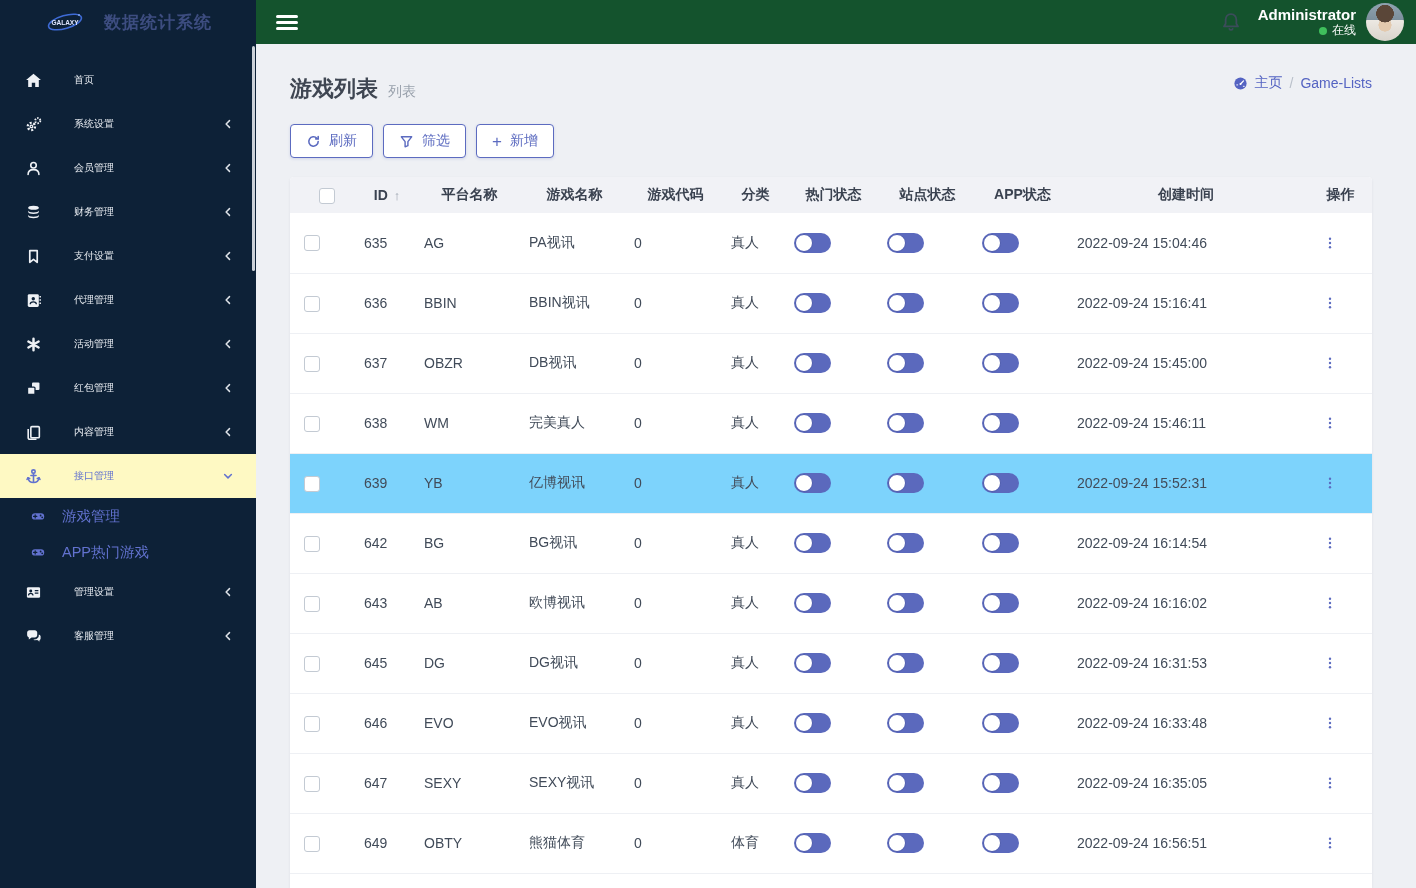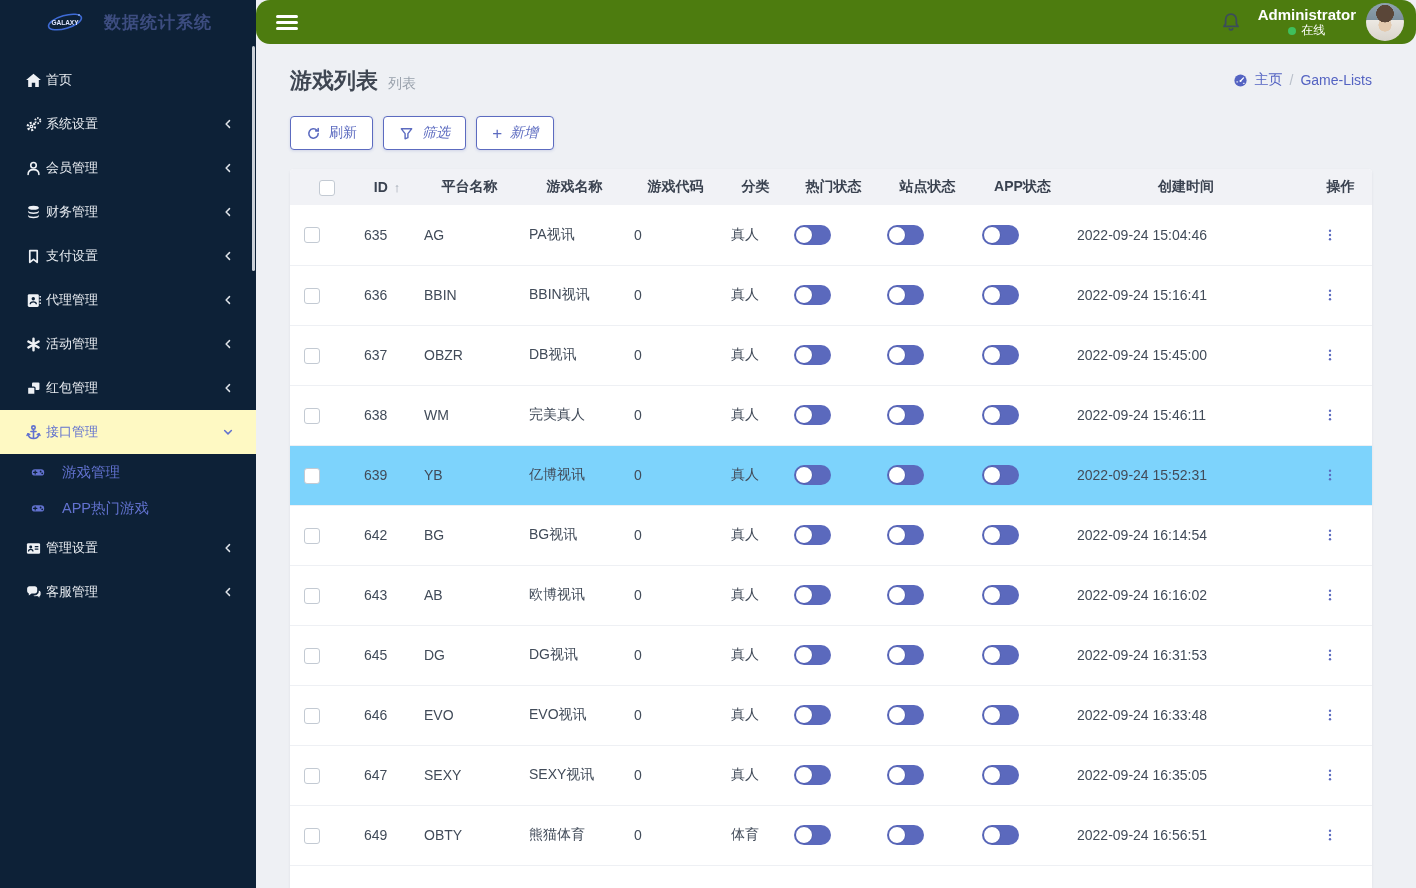--- a/index.html
+++ b/index.html
@@ -7,61 +7,61 @@
   body{font-family:"Liberation Sans","DejaVu Sans",sans-serif;background:#eef0f4;display:flex;}
   svg{display:block;}
 
   
   .sidebar{position:relative;width:256px;height:888px;background:#0d2137;flex:0 0 256px;}
   .logo{height:44px;display:flex;align-items:center;justify-content:center;gap:18px;}
   .logo-title{font-size:17px;font-weight:700;color:#3d4d80;letter-spacing:1px;}
   .nav{padding-top:14px;}
   .nav-item{height:44px;display:flex;align-items:center;padding:0 22px 0 24px;cursor:pointer;color:#e9edf2;}
   .nav-item .nav-ico{width:18px;height:18px;display:flex;align-items:center;justify-content:center;color:#eef1f5;}
-  .nav-item .nav-label{margin-left:4px;font-size:13px;flex:1;}
+  .nav-item .nav-label{margin-left:32px;font-size:10px;flex:1;}
   .nav-item .chev{width:12px;height:12px;color:#dde2e8;}
   .nav-item.active{background:#fef9c3;color:#6272cf;}
   .nav-item.active .nav-ico,.nav-item.active .chev{color:#6272cf;}
   .nav-sub .nav-item{height:36px;padding-left:30px;color:#6272cf;}
   .nav-sub .nav-ico{width:16px;height:16px;color:#6272cf;}
   .nav-sub .nav-label{margin-left:16px;font-size:14.5px;}
   .sb-thumb{position:absolute;top:46px;right:1px;width:3px;height:225px;border-radius:2px;background:#ccd1d8;}
 
   
   .right{flex:1;display:flex;flex-direction:column;height:888px;min-width:0;}
-  .topbar{height:44px;background:#4d7c0f;display:flex;align-items:center;padding:0 12px 0 20px;flex:0 0 44px;border-radius:14px;}
+  .topbar{height:44px;background:#14532d;display:flex;align-items:center;padding:0 12px 0 20px;flex:0 0 44px;}
   .burger{width:22px;height:15px;display:flex;flex-direction:column;justify-content:space-between;cursor:pointer;}
   .burger i{display:block;height:3px;border-radius:1.5px;background:#fff;}
   .tb-right{margin-left:auto;display:flex;align-items:center;}
   .bell{color:#3c4c5b;margin-right:16px;cursor:pointer;}
   .userbox{text-align:right;margin-right:10px;line-height:1.15;}
   .uname{color:#fff;font-weight:700;font-size:15px;}
-  .ustatus{color:#fff;font-size:12px;display:flex;align-items:center;justify-content:center;gap:5px;}
+  .ustatus{color:#fff;font-size:12px;display:flex;align-items:center;justify-content:flex-end;gap:5px;}
   .dot{width:8px;height:8px;border-radius:50%;background:#3fbf5c;display:inline-block;}
   .avatar{width:38px;height:38px;border-radius:50%;flex:0 0 38px;cursor:pointer;
     background:
       radial-gradient(circle at 50% 28%, #5a4638 0 26%, transparent 27%),
       radial-gradient(circle at 50% 58%, #e3c9ad 0 22%, transparent 23%),
       linear-gradient(180deg,#8fa3b0 0%,#7c8f9c 45%,#ece8e2 46%,#d9d4cc 100%);}
 
   
   .main{flex:1;display:flex;flex-direction:column;padding:22px 44px 0 34px;min-height:0;}
-  .page-head{display:flex;align-items:center;justify-content:space-between;}
+  .page-head{display:flex;align-items:flex-start;justify-content:space-between;margin-top:8px;}
   .ph-left{display:flex;align-items:baseline;}
   .page-title{font-size:22px;font-weight:700;color:#3f4652;}
   .page-sub{font-size:14px;color:#99a1ac;margin-left:10px;}
   .breadcrumb{display:flex;align-items:center;gap:7px;font-size:14px;color:#5463c2;padding-bottom:2px;}
   .breadcrumb .sep{color:#b9bfc9;}
   .crumb{cursor:pointer;}
 
   .toolbar{margin-top:20px;display:flex;align-items:center;}
   .btn{height:34px;display:flex;align-items:center;gap:8px;padding:0 15px;background:#fff;
        border:1px solid #5c6bc0;border-radius:4px;color:#5c6bc0;font-size:14px;cursor:pointer;
        font-family:inherit;box-shadow:0 1px 3px rgba(70,90,180,.18);}
-  .btn + .btn{margin-left:10px;font-style:italic;}
+  .btn + .btn{margin-left:10px;}
   .btn-add{margin-left:auto;}
   .plus{font-size:17px;line-height:1;}
 
   .card{margin-top:19px;flex:1;background:#fff;border-radius:4px 4px 0 0;box-shadow:0 1px 3px rgba(20,30,60,.07);overflow:hidden;}
   table{width:100%;border-collapse:collapse;table-layout:fixed;}
   th{height:36px;background:#f1f2f6;text-align:center;font-size:14px;font-weight:700;color:#3a4250;padding-left:14px;white-space:nowrap;}
   td{height:60px;border-bottom:1px solid #eef0f4;font-size:14px;color:#414b59;padding-left:14px;white-space:nowrap;overflow:hidden;}
   tr.hl td{background:#7dd3fc;}
   .sort-arrow{color:#9aa3ae;font-size:13px;margin-left:6px;font-weight:400;}
   .cb{width:16px;height:16px;border:1px solid #c3cad3;border-radius:3px;background:#fff;display:inline-block;vertical-align:middle;cursor:pointer;}
@@ -179,20 +179,34 @@
         </span>
       </div>
       <div class="nav-item">
         <span class="nav-ico">
           <svg viewBox="0 0 16 16" width="17" height="17" fill="currentColor">
             <rect x="6.6" y="2.4" width="7" height="7" rx="1"></rect>
             <rect x="2.4" y="6.6" width="7" height="7" rx="1" stroke="#0d2137" stroke-width="1.2"></rect>
           </svg>
         </span>
         <span class="nav-label">红包管理</span>
+        <span class="chev">
+          <svg viewBox="0 0 16 16" width="12" height="12" fill="none" stroke="currentColor" stroke-width="2" stroke-linecap="round" stroke-linejoin="round">
+            <path d="M10 3.5 5.5 8 10 12.5"></path>
+          </svg>
+        </span>
+      </div>
+      <div class="nav-item">
+        <span class="nav-ico">
+          <svg viewBox="0 0 16 16" width="17" height="17" fill="none" stroke="currentColor" stroke-width="1.5" stroke-linejoin="round">
+            <rect x="5.5" y="2.5" width="8" height="10.5" rx="1"></rect>
+            <path d="M3 4.8v8.2a1.4 1.4 0 0 0 1.4 1.4h6.4"></path>
+          </svg>
+        </span>
+        <span class="nav-label">内容管理</span>
         <span class="chev">
           <svg viewBox="0 0 16 16" width="12" height="12" fill="none" stroke="currentColor" stroke-width="2" stroke-linecap="round" stroke-linejoin="round">
             <path d="M10 3.5 5.5 8 10 12.5"></path>
           </svg>
         </span>
       </div>
       <div class="nav-item active">
         <span class="nav-ico">
           <svg viewBox="0 0 16 16" width="17" height="17" fill="none" stroke="currentColor" stroke-width="1.5" stroke-linecap="round">
             <circle cx="8" cy="3.4" r="1.6"></circle>

